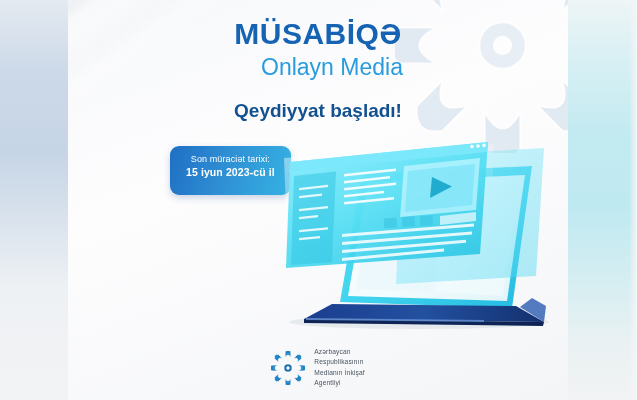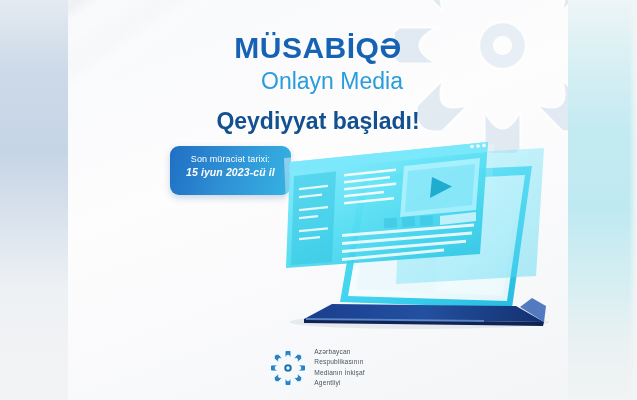--- a/index.html
+++ b/index.html
@@ -89,21 +89,21 @@
     position: absolute;
     right: -42px; top: -62px;
     width: 215px; height: 215px;
     opacity: .50;
     pointer-events: none;
   }
 
   
   .headline {
     position: absolute;
-    left: 0; top: 32px;
+    left: 0; top: 18px;
     width: 500px;
     text-align: center;
   }
   .title-main {
     font-size: 30px;
     font-weight: bold;
     letter-spacing: .5px;
     color: #1663b4;
     line-height: 1.06;
     margin: 0;
@@ -111,40 +111,40 @@
   }
   .title-sub {
     font-size: 23px;
     font-weight: normal;
     color: #2a9bdc;
     line-height: 1.5;
     margin: 0;
     padding-left: 28px;
   }
   .title-cta {
-    font-size: 23px;
+    font-size: 19px;
     font-weight: bold;
     color: #12508f;
     line-height: 1.7;
-    margin: 4px;
+    margin: 11px;
   }
 
   
   .pill {
     position: absolute;
     left: 102px; top: 146px;
     padding: 7px 16px 16px 16px;
     border-radius: 9px;
     background: linear-gradient(105deg, #1f6fc4 0%, #2f8fd4 45%, #35b3e3 100%);
     color: #ffffff;
     text-align: center;
     box-shadow: 0 3px 7px rgba(20,70,130,.22);
   }
   .pill-l1 { font-size: 9px; line-height: 1.35; letter-spacing: .1px; }
-  .pill-l2 { font-size: 10.5px; font-weight: bold; line-height: 1.35; letter-spacing: .1px; font-style: italic; }
+  .pill-l2 { font-size: 10.5px; font-weight: bold; line-height: 1.35; letter-spacing: .1px; }
 
   
   .laptop {
     position: absolute;
     left: 176px; top: 126px;
     width: 330px; height: 215px;
   }
 
   
   .footer-logo {

